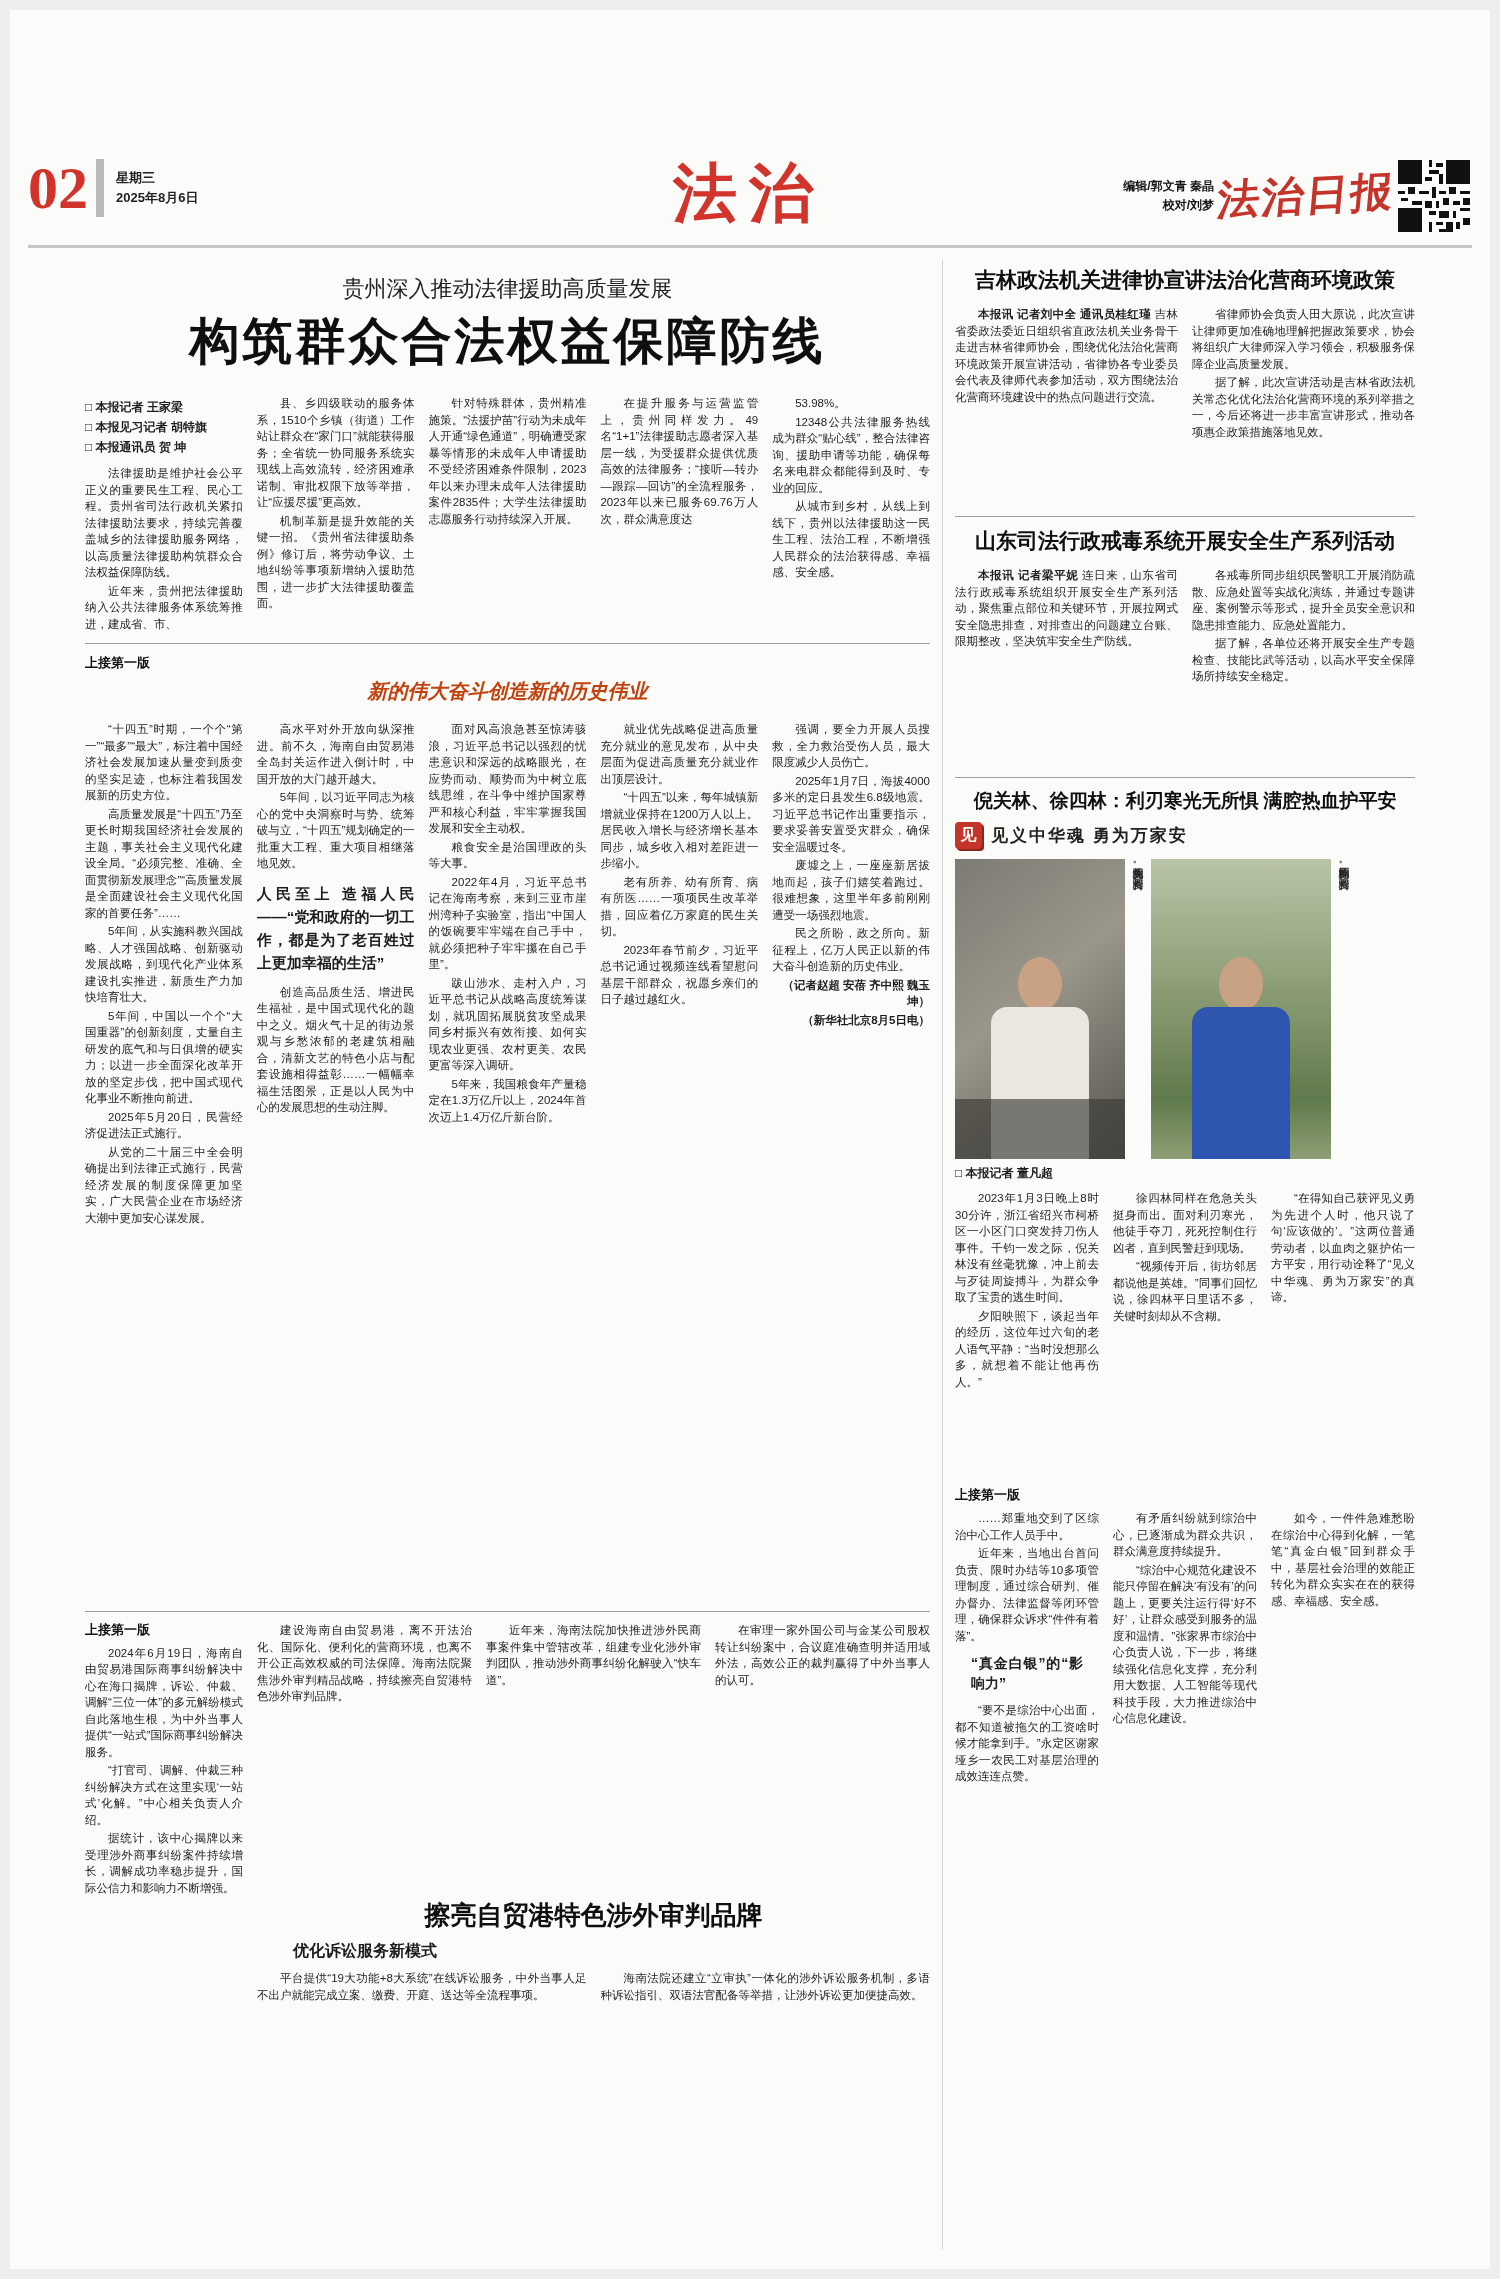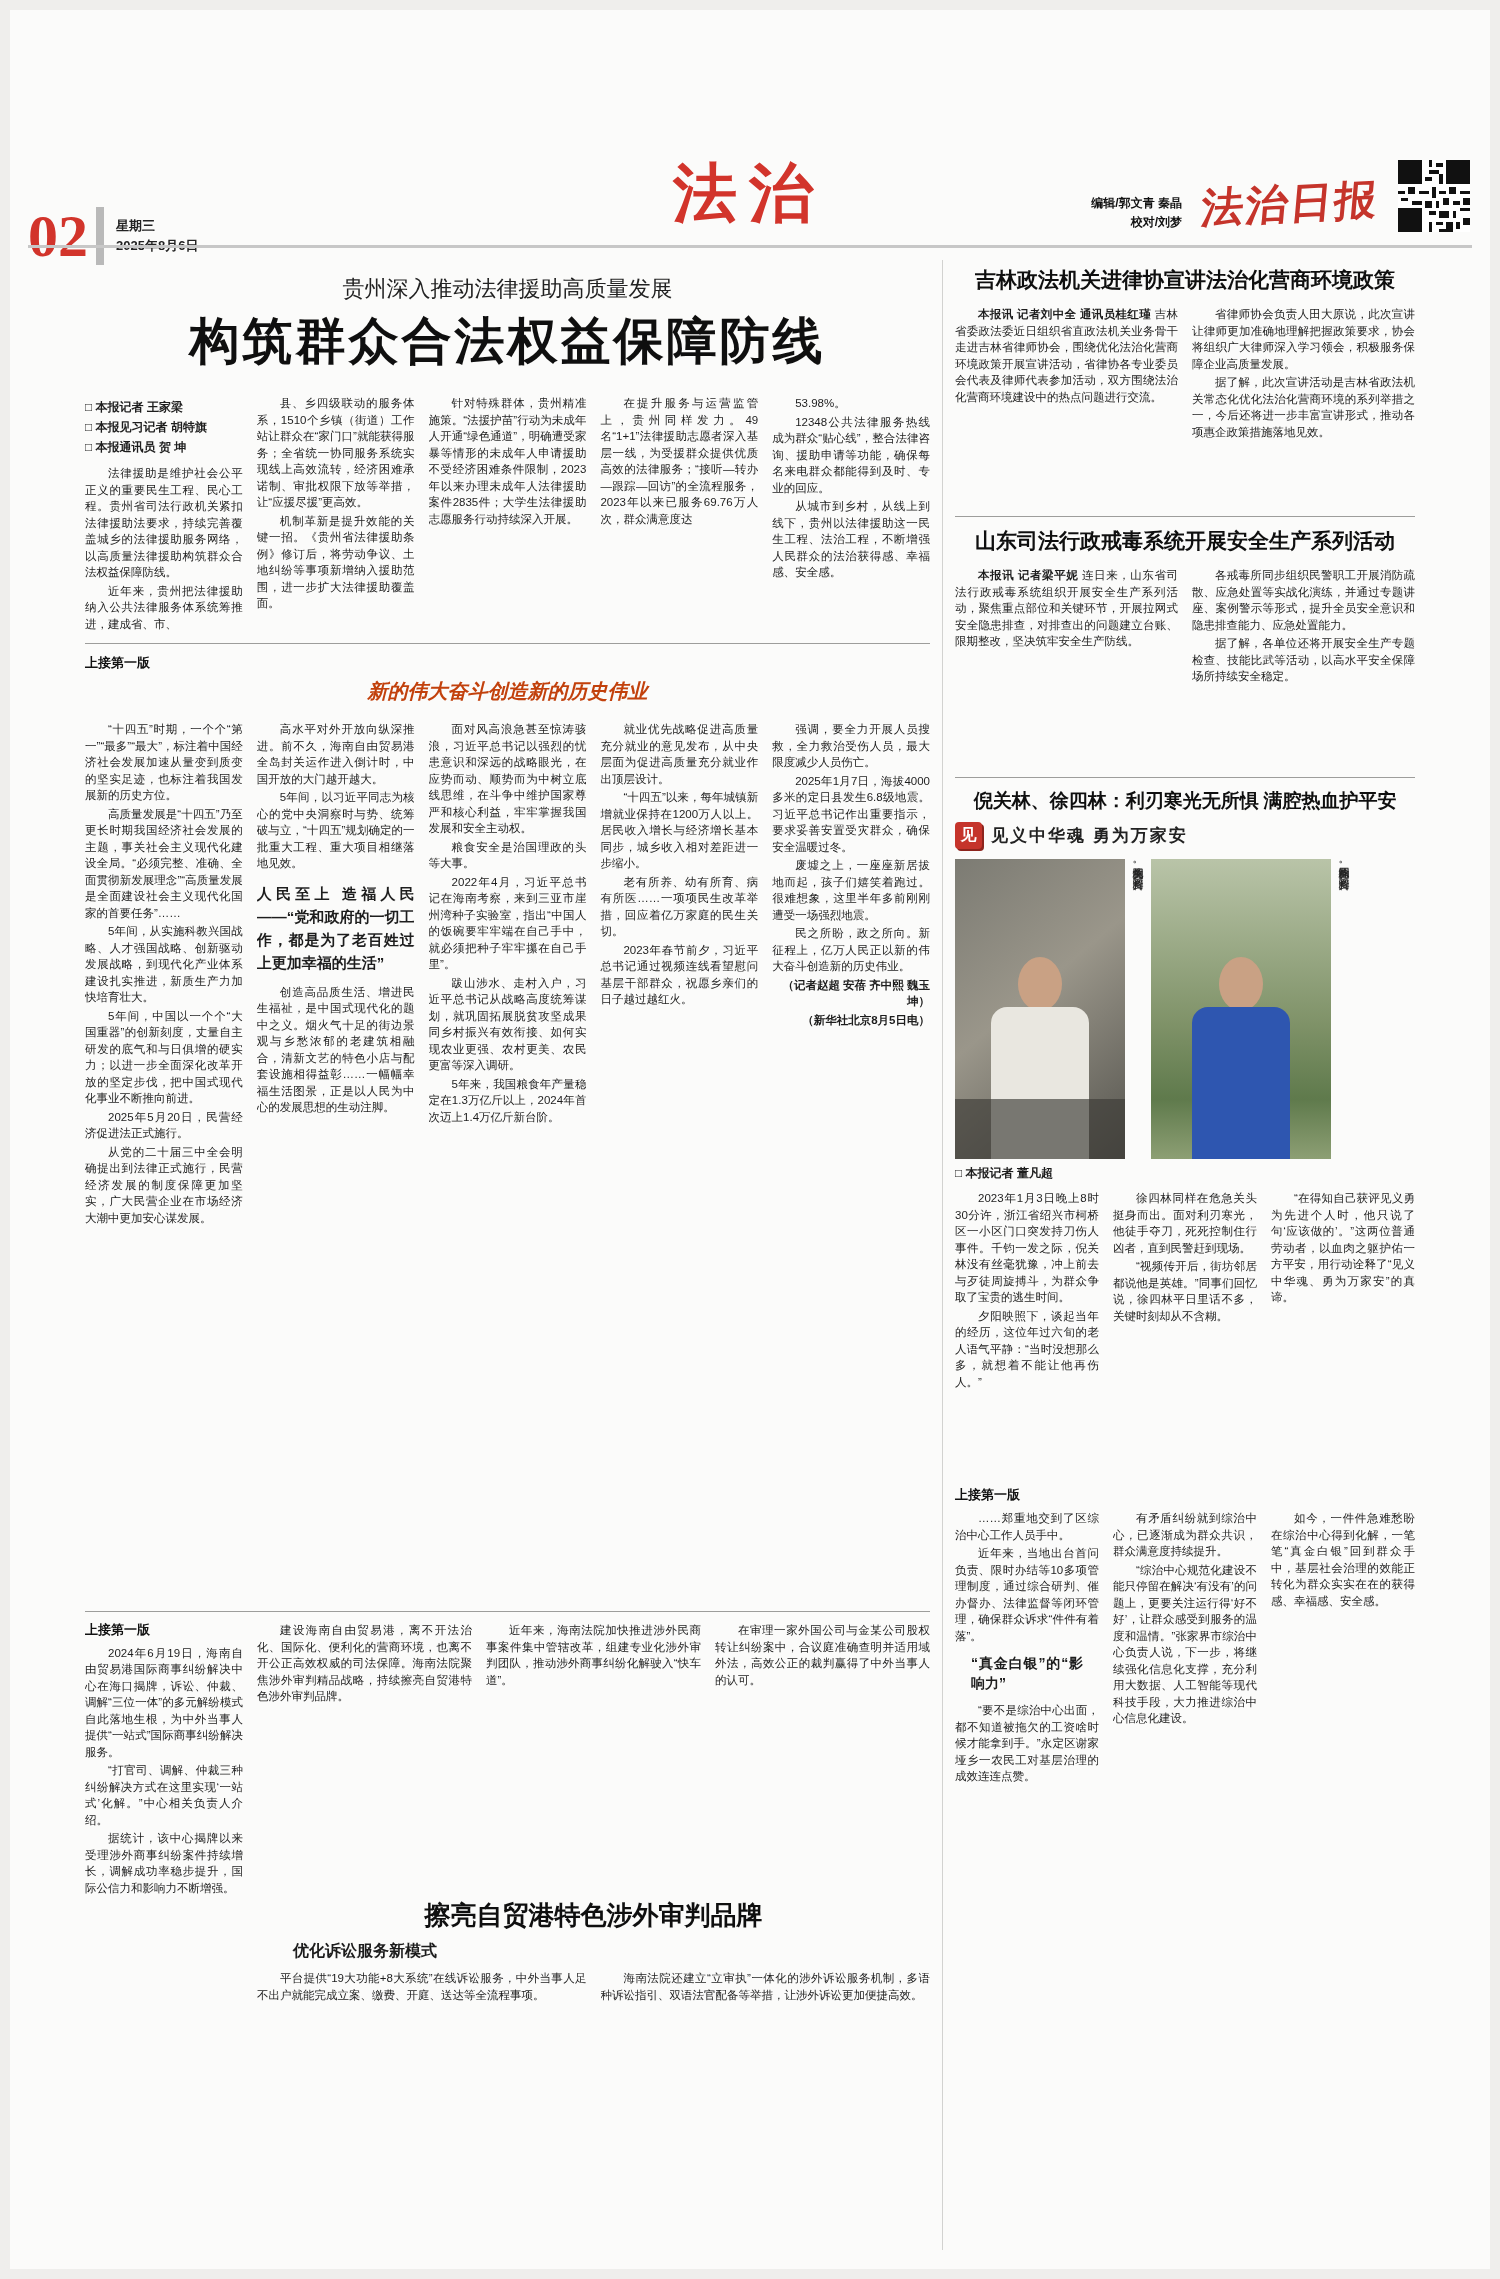--- a/index.html
+++ b/index.html
@@ -2,27 +2,27 @@
 <html><head>
 <meta charset="utf-8">
 <style>
   html,body{margin:0;padding:0;background:#d9d8d5;}
   .page{position:relative;width:1500px;height:2279px;background:#fbfbfa;overflow:hidden;
         font-family:"Liberation Sans",sans-serif;color:#1c1c1c;}
   .page-border{position:absolute;inset:0;border:10px solid #efeeec;pointer-events:none;}
 
   
   .masthead-row{position:absolute;top:158px;left:28px;right:30px;height:84px;}
-  .pagenum-block{position:absolute;left:0;top:0;display:flex;align-items:center;margin-top:48px;}
+  .pagenum-block{position:absolute;left:0;top:0;display:flex;align-items:center;}
   .pagenum{font-family:"Liberation Serif",serif;font-weight:bold;font-size:60px;line-height:60px;color:#d2342b;}
   .vbar{width:8px;height:58px;background:#b9b9b9;margin:0 12px 0 8px;}
   .dateblock{font-size:13px;font-weight:bold;line-height:20px;color:#222;}
   .section-title{position:absolute;left:50%;transform:translateX(-50%);top:-8px;
     font-family:"Liberation Serif",serif;font-weight:bold;font-size:64px;color:#d2342b;letter-spacing:12px;}
-  .right-block{position:absolute;right:0;top:2px;display:flex;align-items:flex-end;gap:20px;}
+  .right-block{position:absolute;right:0;top:2px;display:flex;align-items:center;gap:4px;}
   .editors{font-size:12px;font-weight:bold;text-align:right;line-height:19px;color:#111;}
   .masthead-logo{font-family:"Liberation Serif",serif;font-weight:bold;font-size:42px;color:#c5342b;
     transform:skewX(-8deg) rotate(-3deg);letter-spacing:2px;}
   .qr{width:72px;height:72px;background:#fff;}
   .head-rule{position:absolute;top:245px;left:28px;right:28px;border-top:3px solid #c7c7c7;}
 
   
   .content{position:absolute;top:260px;left:85px;width:1330px;height:1990px;display:flex;}
   .left-col{width:845px;flex:0 0 845px;}
   .vrule{width:1px;background:#d2d2d0;margin:0 12px;}

